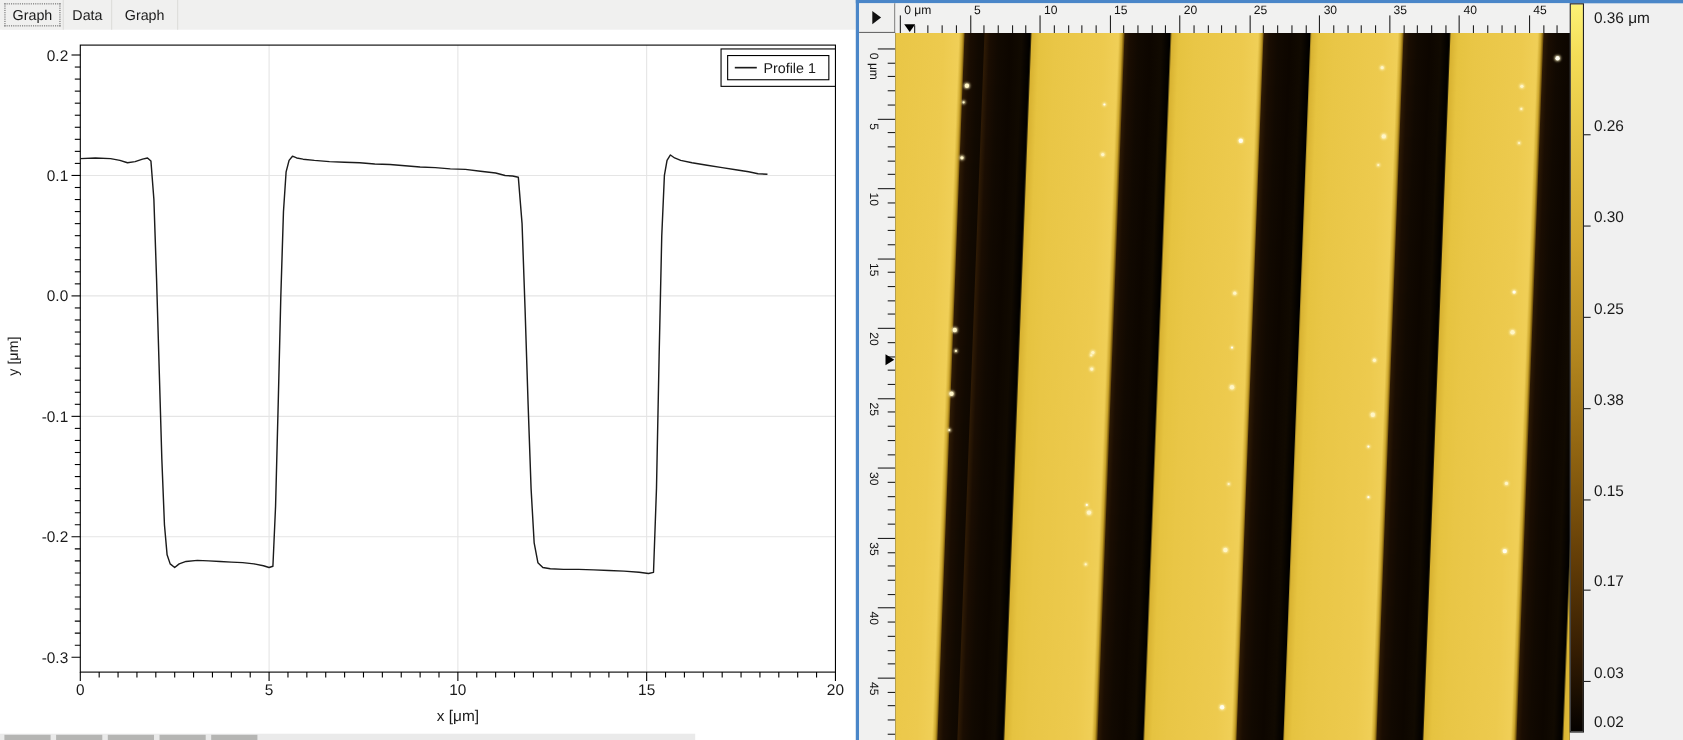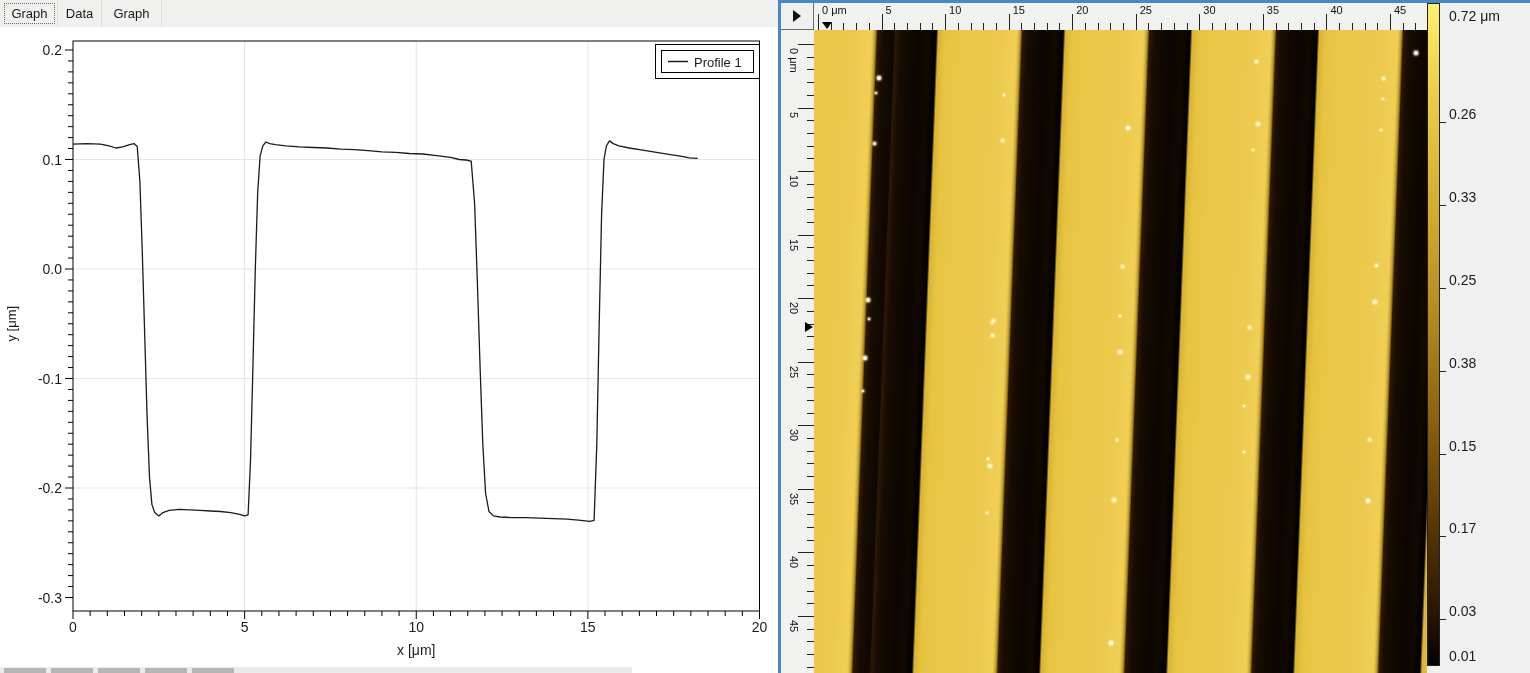--- a/index.html
+++ b/index.html
@@ -359,32 +359,32 @@
           <div class="speck" style="left: 566px; top: 99px; width: 2px; height: 2px;"></div>
           <div class="speck" style="left: 568px; top: 68px; width: 2px; height: 2px;"></div>
           <div class="speck" style="left: 559px; top: 270px; width: 4px; height: 4px;"></div>
           <div class="speck" style="left: 552px; top: 469px; width: 4px; height: 4px; background: rgb(255, 254, 240);"></div>
           <div class="speck" style="left: 554px; top: 408px; width: 3px; height: 3px;"></div>
           <div class="speck" style="left: 600px; top: 21px; width: 4px; height: 4px; background: rgb(255, 253, 242);"></div>
         </div>
     </div>
     <div id="colorbar-bar"></div>
     <div id="colorbar-labels">
-        <div class="cb-label" style="top: 5px;">0.72 μm</div>
+        <div class="cb-label" style="top: 5px;">0.36 μm</div>
         <div class="cb-tick" style="top: 119px;"></div>
         <div class="cb-label" style="top: 103px;">0.26</div>
         <div class="cb-tick" style="top: 202px;"></div>
-        <div class="cb-label" style="top: 186px;">0.33</div>
+        <div class="cb-label" style="top: 186px;">0.30</div>
         <div class="cb-tick" style="top: 285px;"></div>
         <div class="cb-label" style="top: 269px;">0.25</div>
         <div class="cb-tick" style="top: 368px;"></div>
         <div class="cb-label" style="top: 352px;">0.38</div>
         <div class="cb-tick" style="top: 451px;"></div>
         <div class="cb-label" style="top: 435px;">0.15</div>
         <div class="cb-tick" style="top: 533px;"></div>
         <div class="cb-label" style="top: 517px;">0.17</div>
         <div class="cb-tick" style="top: 616px;"></div>
         <div class="cb-label" style="top: 600px;">0.03</div>
-        <div class="cb-label" style="top: 645px;">0.01</div>
+        <div class="cb-label" style="top: 645px;">0.02</div>
       </div>
   </div>
 
 </div>
 
 </body></html>

